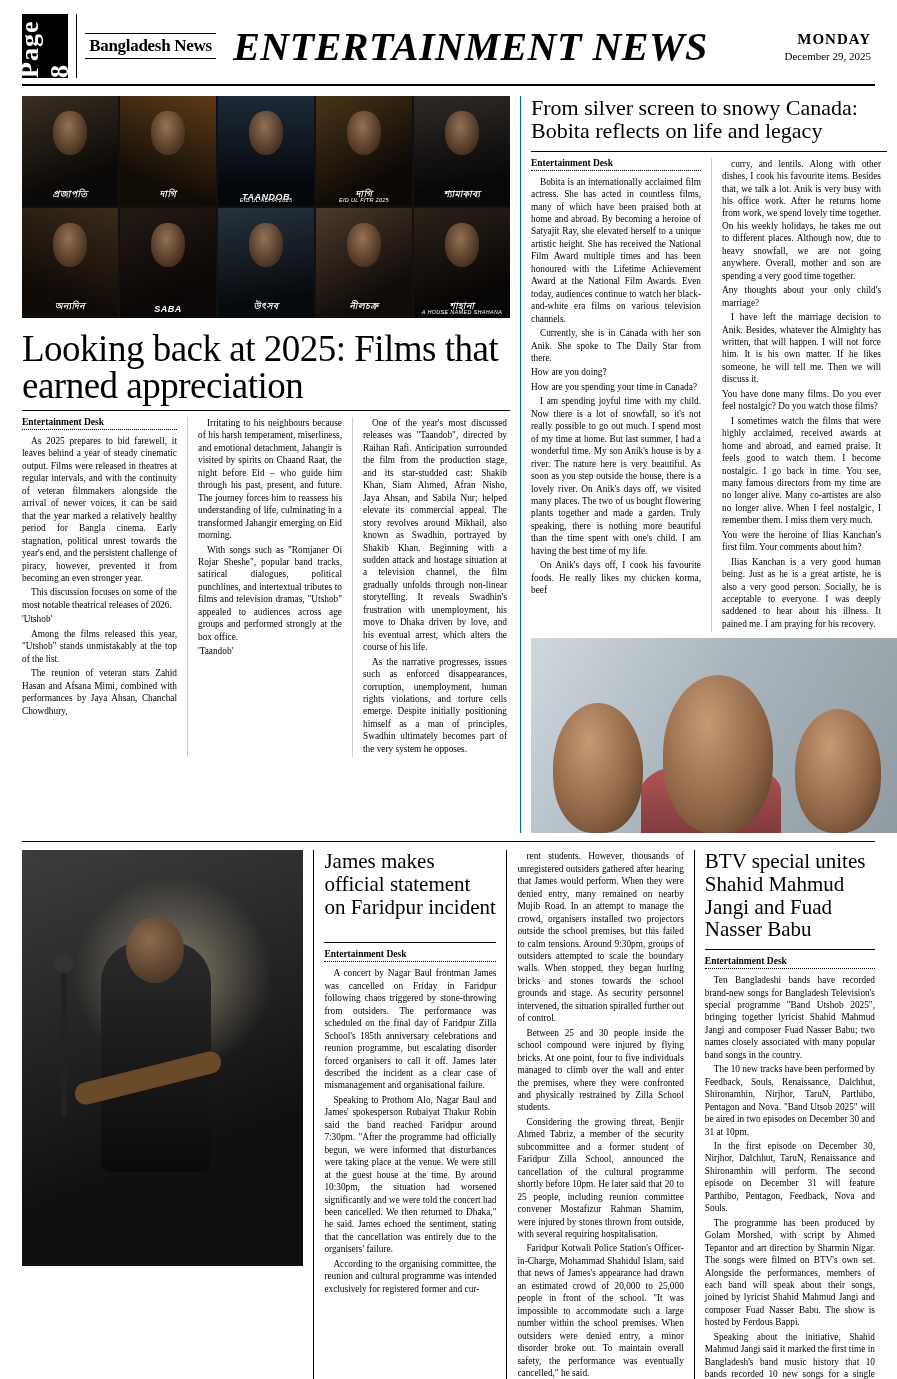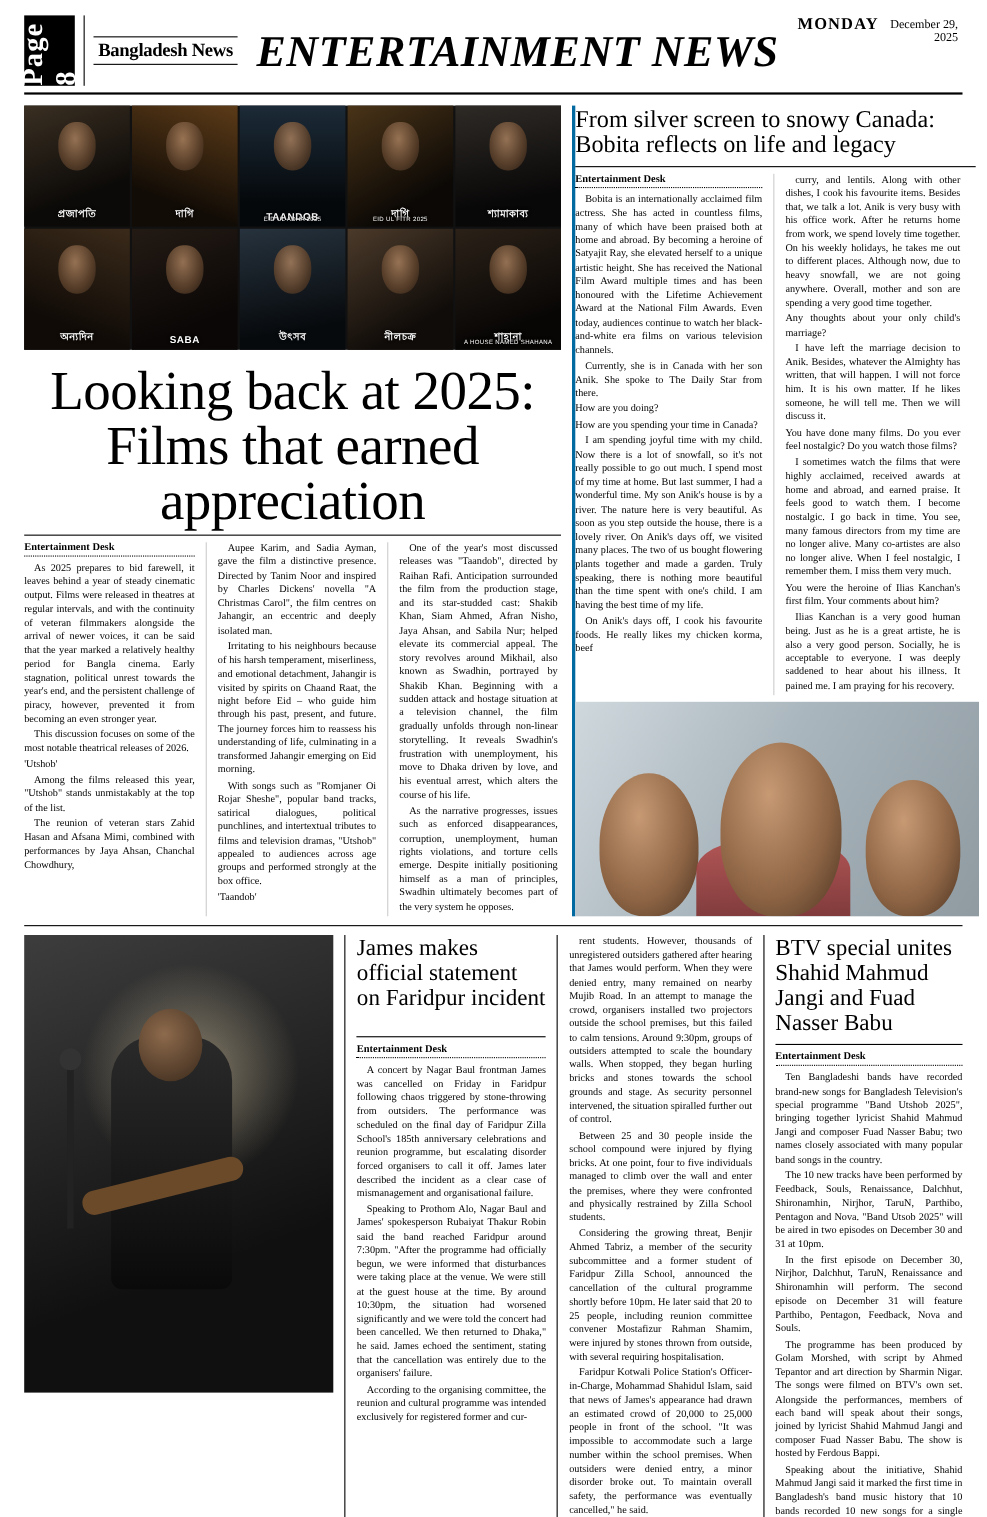--- a/index.html
+++ b/index.html
@@ -70,21 +70,23 @@
     font-family: "Liberation Serif", serif;
     font-weight: bold;
     font-size: 40px;
     letter-spacing: 0.5px;
     font-style: italic;
   }
   .head-date {
     width: 150px;
     text-align: right;
     display: flex;
+    flex-direction: column;
     justify-content: center;
+    align-items: flex-end;
     padding-right: 4px;
   }
   .head-day { font-weight: bold; font-size: 15px; letter-spacing: 1px; }
   .head-full { font-size: 11px; margin-top: 2px; }
 
   
   .desk {
     font-weight: bold;
     font-size: 9.5px;
     border-bottom: 1px dotted #000;
@@ -103,30 +105,31 @@
   .hl {
     font-family: "Liberation Serif", serif;
     font-weight: normal;
     line-height: 1.03;
     margin: 0;
   }
 
   
   .top-wrap { display: flex; margin-top: 10px; }
   .top-left { width: 488px; }
-  .top-right { width: 367px; margin-left: 10px; border-left: 3px solid #0369a1; }
+  .top-right { width: 367px; margin-left: 10px; border-left: 1px solid #0369a1; padding-left: 10px; }
 
   .poster-grid {
     width: 488px;
     height: 222px;
     display: grid;
     grid-template-columns: repeat(5, 1fr);
     grid-template-rows: repeat(2, 1fr);
     gap: 2px;
     background: #111;
+    font-style: italic;
   }
   .poster {
     position: relative;
     overflow: hidden;
     color: #fff;
     font-size: 8px;
     display: flex;
     align-items: flex-end;
     justify-content: center;
     text-align: center;
@@ -161,25 +164,24 @@
     left: 50%;
     top: 34%;
     transform: translate(-50%,-50%);
     width: 34px; height: 44px;
     border-radius: 45% 45% 48% 48%;
     background: radial-gradient(ellipse at 45% 35%, #a8805e 0%, #5d422c 60%, #2a1c12 100%);
     opacity: .85;
   }
 
   .main-hl {
-    font-size: 50px;
+    font-size: 37px;
     line-height: 1.0;
     margin: 12px 0 0 0;
     letter-spacing: -0.5px;
-    text-align: center;
   }
   .rule-thin { border-top: 1px solid #000; margin: 6px 0; }
 
   
   .hl-bobita { font-size: 22px; line-height: 1.06; margin-bottom: 8px; }
   .bobita-photo {
     width: 367px;
     height: 195px;
     margin-top: 6px;
     background: linear-gradient(120deg,#cfd8dd 0%, #aab6bd 45%, #8f9aa1 100%);
@@ -322,21 +324,20 @@
       <div style="display:flex; gap:10px;">
         <div style="width:155px;">
           <div class="desk">Entertainment Desk</div>
           <p class="body">As 2025 prepares to bid farewell, it leaves behind a year of steady cinematic output. Films were released in theatres at regular intervals, and with the continuity of veteran filmmakers alongside the arrival of newer voices, it can be said that the year marked a relatively healthy period for Bangla cinema. Early stagnation, political unrest towards the year's end, and the persistent challenge of piracy, however, prevented it from becoming an even stronger year.</p>
           <p class="body">This discussion focuses on some of the most notable theatrical releases of 2026.</p>
           <p class="body noindent">'Utshob'</p>
           <p class="body">Among the films released this year, "Utshob" stands unmistakably at the top of the list.</p>
           <p class="body">The reunion of veteran stars Zahid Hasan and Afsana Mimi, combined with performances by Jaya Ahsan, Chanchal Chowdhury,</p>
         </div>
         <div style="width:155px; border-left:1px solid #ccc; padding-left:10px;">
-          <p class="body">Aupee Karim, and Sadia Ayman, gave the film a distinctive presence. Directed by Tanim Noor and inspired by Charles Dickens' novella "A Christmas Carol", the film centres on Jahangir, an eccentric and deeply isolated man.</p>
           <p class="body">Irritating to his neighbours because of his harsh temperament, miserliness, and emotional detachment, Jahangir is visited by spirits on Chaand Raat, the night before Eid – who guide him through his past, present, and future. The journey forces him to reassess his understanding of life, culminating in a transformed Jahangir emerging on Eid morning.</p>
           <p class="body">With songs such as "Romjaner Oi Rojar Sheshe", popular band tracks, satirical dialogues, political punchlines, and intertextual tributes to films and television dramas, "Utshob" appealed to audiences across age groups and performed strongly at the box office.</p>
           <p class="body noindent">'Taandob'</p>
         </div>
         <div style="width:155px; border-left:1px solid #ccc; padding-left:10px;">
           <p class="body">One of the year's most discussed releases was "Taandob", directed by Raihan Rafi. Anticipation surrounded the film from the production stage, and its star-studded cast: Shakib Khan, Siam Ahmed, Afran Nisho, Jaya Ahsan, and Sabila Nur; helped elevate its commercial appeal. The story revolves around Mikhail, also known as Swadhin, portrayed by Shakib Khan. Beginning with a sudden attack and hostage situation at a television channel, the film gradually unfolds through non-linear storytelling. It reveals Swadhin's frustration with unemployment, his move to Dhaka driven by love, and his eventual arrest, which alters the course of his life.</p>
           <p class="body">As the narrative progresses, issues such as enforced disappearances, corruption, unemployment, human rights violations, and torture cells emerge. Despite initially positioning himself as a man of principles, Swadhin ultimately becomes part of the very system he opposes.</p>
         </div>
       </div>
     </div>

